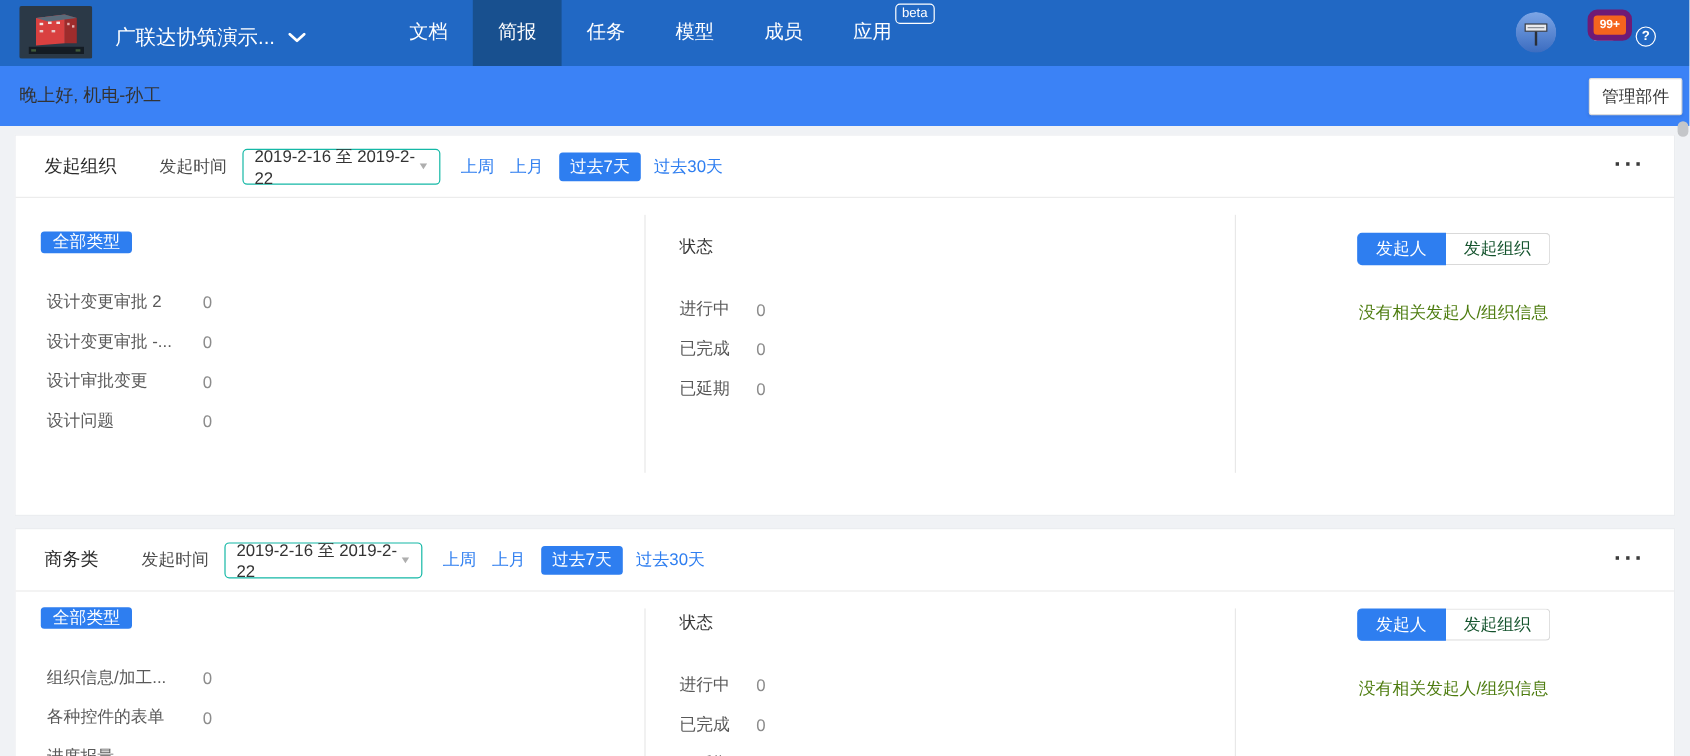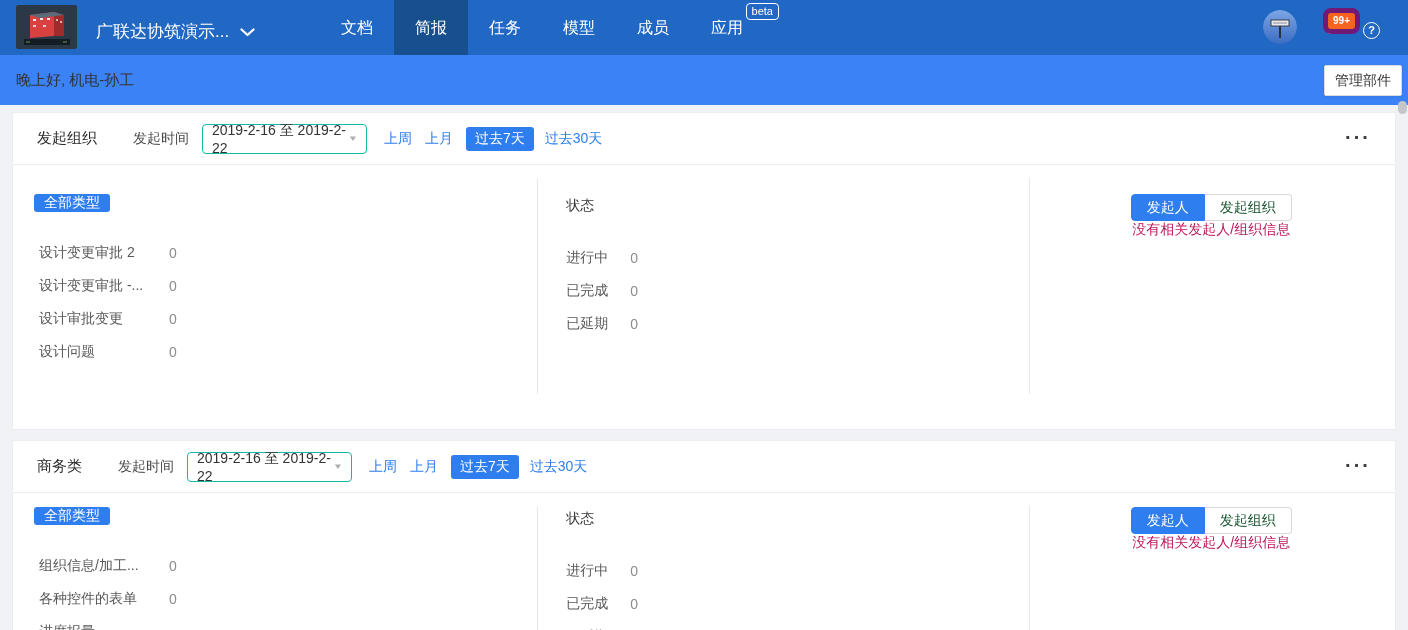--- a/index.html
+++ b/index.html
@@ -65,21 +65,21 @@
   .stat-label{color:#595959;}
   .col-left .stat-label{width:130px;}
   .col-mid .stat-label{width:64px;}
   .stat-value{color:#8c8c8c;}
   .col-header{font-size:14px;color:#383838;margin-top:4px;}
   .col-mid .stat-group{margin-top:26px;}
   .toggle{display:flex;margin-top:1px;}
   .toggle-seg{height:27px;line-height:25px;font-size:14px;padding:0 15px;cursor:pointer;}
   .toggle-on{background:var(--accent);color:#fff;border:1px solid var(--accent);border-radius:4px 0 0 4px;}
   .toggle-off{background:#fff;color:#14532d;border:1px solid #d9d9d9;border-left:none;border-radius:0 4px 4px 0;}
-  .empty-text{font-size:14px;color:#be185d;}
+  .empty-text{margin-top:31px;font-size:14px;color:#4d7c0f;}
 </style>
 </head>
 <body>
 
 <header class="navbar">
   <div class="logo">
     <svg width="61" height="44" viewBox="0 0 61 44">
       <rect width="61" height="44" fill="#2b3947"></rect>
       <rect x="8" y="34" width="46" height="6" fill="#141c24"></rect>
       <polygon points="14,10 38,7 38,31 14,33" fill="#d94040"></polygon>

